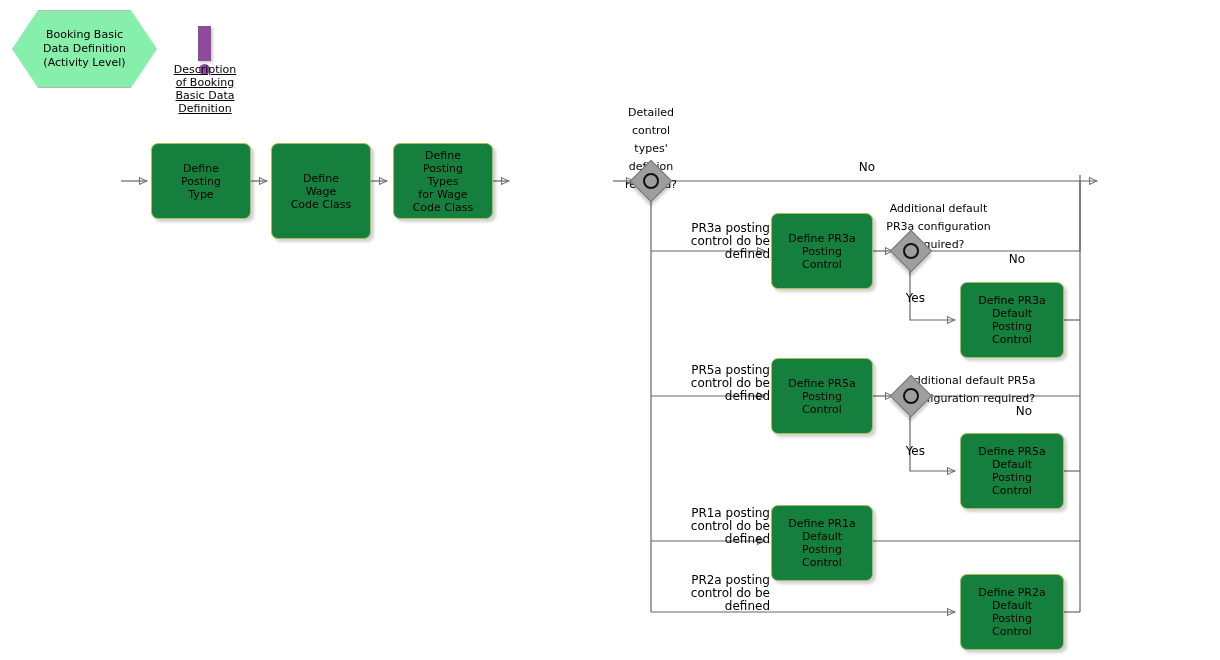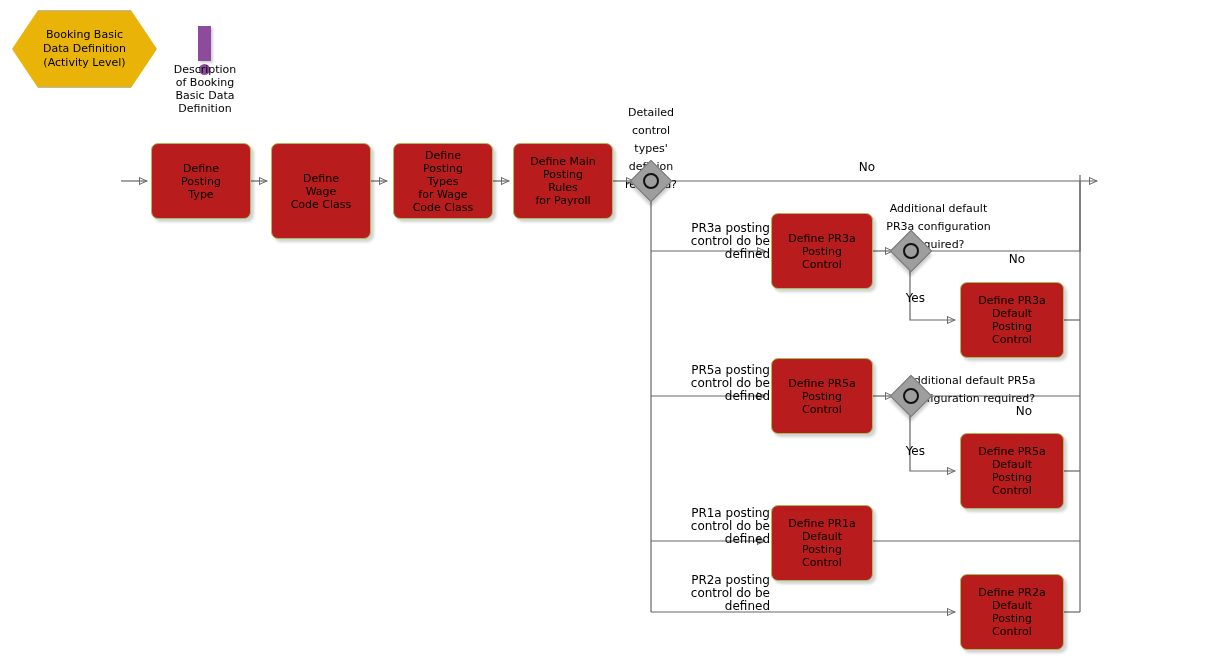--- a/index.html
+++ b/index.html
@@ -13,32 +13,32 @@
   
   .node{
     position:absolute;
     box-sizing:border-box;
     display:flex;align-items:center;justify-content:center;
     text-align:center;
     line-height:13px;
     font-size:11px;
     color:#000;
     border-radius:7px;
-    background:#b91c1c;
+    background:#15803d;
     border:1px solid #A7BE5C;
     box-shadow:3px 3px 3px rgba(0,0,0,0.18);
     white-space:pre-line;
     padding:2px 15px;
   }
   .title-hex{
     position:absolute;
     display:flex;align-items:center;justify-content:center;
     text-align:center;
     font-size:11px;line-height:14px;
-    background:#eab308;
+    background:#86efac;
     border:1px solid #B8B8B8;
     color:#000;
     white-space:pre-line;
     clip-path:polygon(18% 0,82% 0,100% 50%,82% 100%,18% 100%,0 50%);
     filter:drop-shadow(3px 3px 2px rgba(0,0,0,0.18));
     box-sizing:border-box;
   }
   .gateway{
     position:absolute;
     width:30px;height:30px;
@@ -65,20 +65,21 @@
     position:absolute;
     width:11px;height:11px;border-radius:50%;
     background:#8E4B9E;
   }
   .note-label{
     position:absolute;
     text-align:center;
     font-size:11px;line-height:13px;
     white-space:pre-line;
     color:#000;
+    text-decoration:underline;
   }
   .edge-label{
     position:absolute;
     font-size:12px;line-height:13px;
     text-align:right;
     white-space:pre-line;
     color:#000;
   }
   .gw-label{
     position:absolute;
@@ -152,23 +153,20 @@
 Posting Type</div>
 
   <div class="node" style="left:271px;top:143px;width:100px;height:96px;">Define Wage
 Code Class</div>
 
   <div class="node" style="left:393px;top:143px;width:100px;height:76px;">Define
 Posting Types
 for Wage
 Code Class</div>
 
-  <div class="node" style="left:513px;top:143px;width:100px;height:76px;">Define Main
-Posting Rules
-for Payroll</div>
 
 
   <div class="gw-label" style="left:601px;top:104px;width:100px;">Detailed
 control
 types'
 definion
 required?</div>
   <div class="gateway" style="left:636px;top:166px;"></div>
   <div class="gateway-ring" style="left:643px;top:173px;"></div>
 

